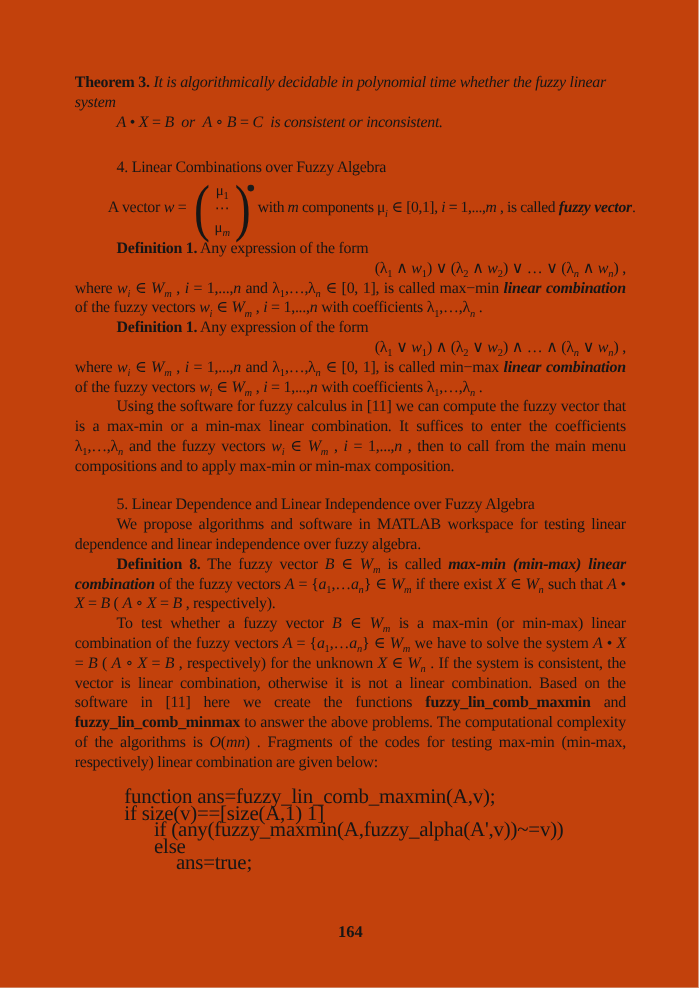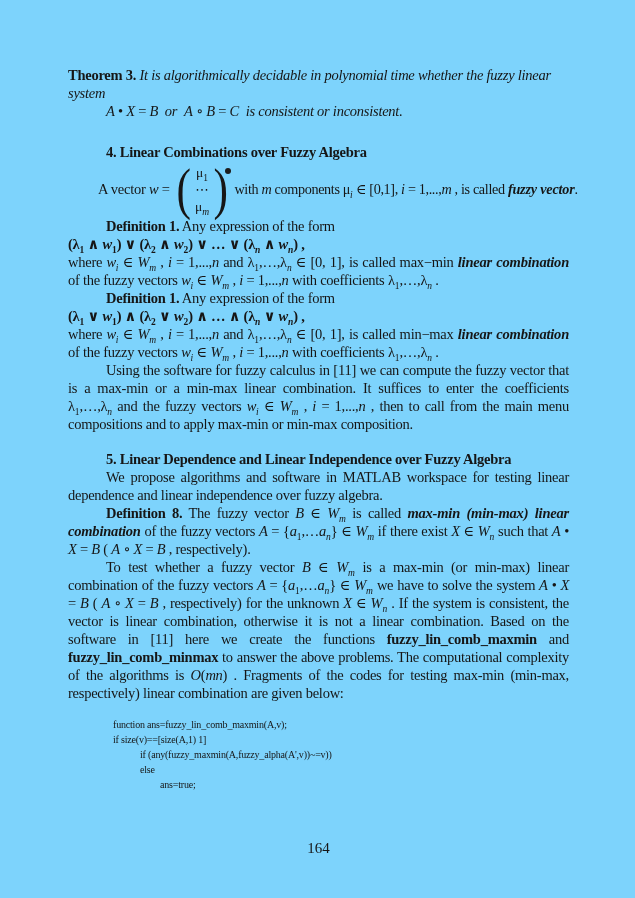--- a/index.html
+++ b/index.html
@@ -1,33 +1,33 @@
 <!DOCTYPE html>
 <html><head>
 <meta charset="utf-8">
 <style>
   html,body { margin:0; padding:0; background:#e8e7e3; }
   .page {
     position:relative;
     width:635px; height:898px;
     margin:0 auto;
-    background:#7dd3fc;
+    background:#c2410c;
     color:#161616;
     font-family:"Liberation Serif","DejaVu Serif",serif;
     font-size:14.5px;
     line-height:18px;
     letter-spacing:-0.25px;
     overflow:hidden;
   }
   .col { position:absolute; left:68px; top:66px; width:501px; }
   .ind  { padding-left:38px; }
   .ti   { text-indent:38px; }
   .just { text-align:justify; }
-  .center { text-align:left;font-weight:bold; }
-  .bold { font-weight:bold; }
+  .center { text-align:right; }
+  .bold { font-weight:normal; }
   .mt23 { margin-top:23px; }
   .mt17 { margin-top:17px; }
   sub { font-size:9.5px; letter-spacing:0; line-height:0; }
   b i, i b { letter-spacing:-0.2px; }
 
   
   .vecrow { display:flex; align-items:center; padding-left:30px; margin:2px 0 2px; }
   .vecpre { white-space:nowrap; }
   .vec { position:relative; display:flex; align-items:center; margin:0 4px; }
   .paren {
@@ -38,27 +38,27 @@
     display:flex; flex-direction:column; align-items:center;
     line-height:17px; font-size:13.5px; padding:0 2px; letter-spacing:0;
   }
   .artifact-dot {
     position:absolute; top:5px; right:-1px;
     width:6px; height:6px; border-radius:50%; background:#1c1c1c;
   }
   .vecpost { white-space:nowrap; font-size:14.2px; letter-spacing:-0.35px; }
 
   
-  .code { margin:15px 0 0 45px; line-height:15px; font-size:10px; letter-spacing:-0.2px; }
+  .code { margin:15px 0 0 45px; line-height:15px; font-size:19px; letter-spacing:-0.2px; }
   .code .ind1 { padding-left:27px; }
   .code .ind2 { padding-left:47px; }
 
   .pagenum {
     position:absolute; top:839px; left:68px; width:501px;
-    text-align:center; font-size:15px; letter-spacing:0;
+    text-align:center; font-size:15px; letter-spacing:0;font-weight:bold;
   }
 </style>
 </head>
 <body>
 
 <div class="page">
   <div class="col">
 
     <div>
       <div><b>Theorem 3.</b> <i>It is algorithmically decidable in polynomial time whether the fuzzy linear system</i></div>

